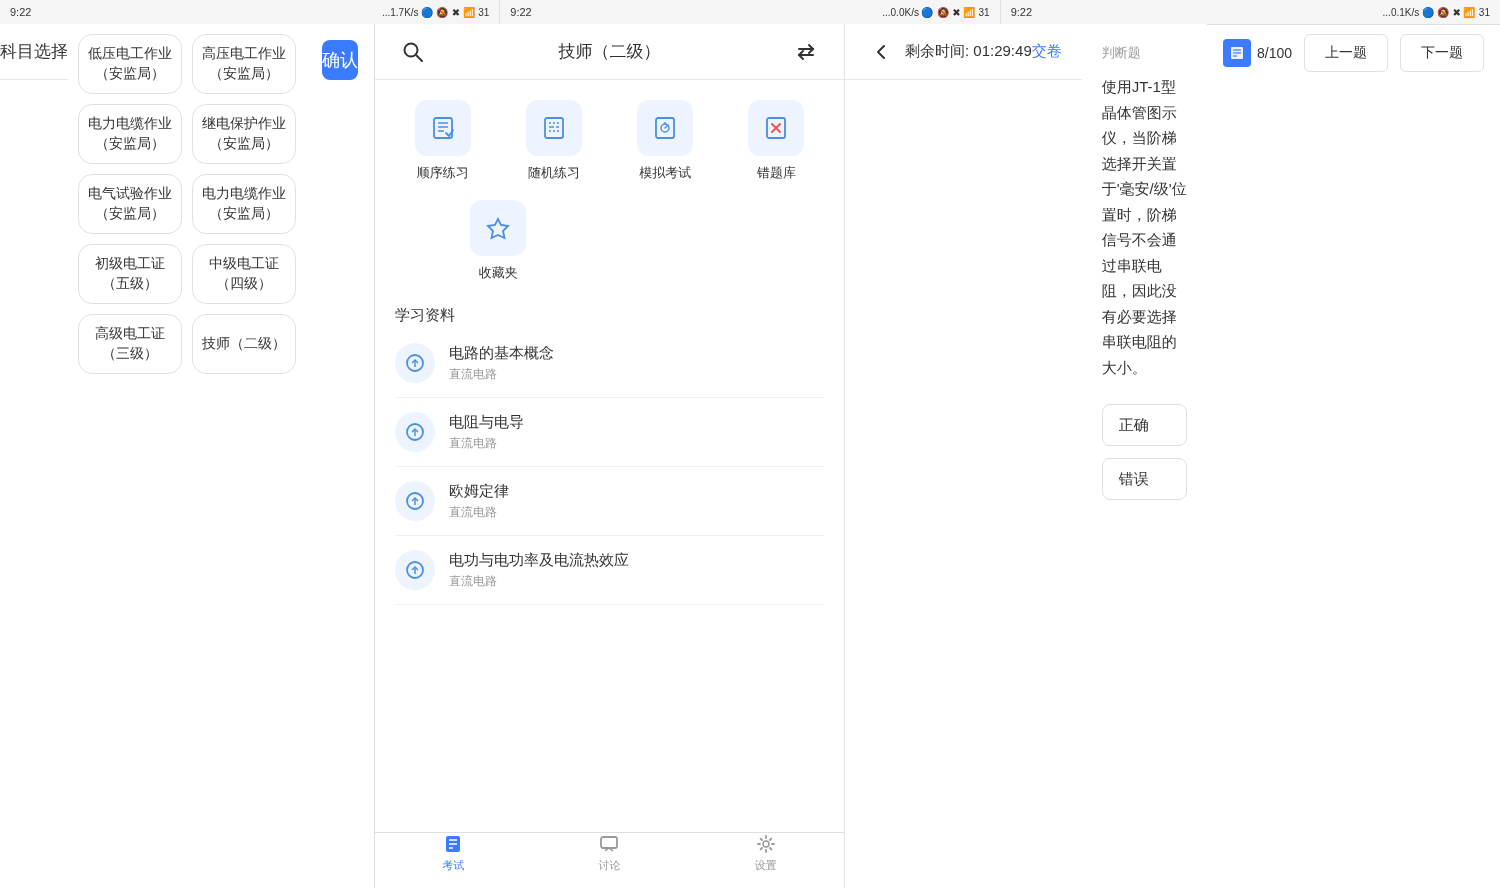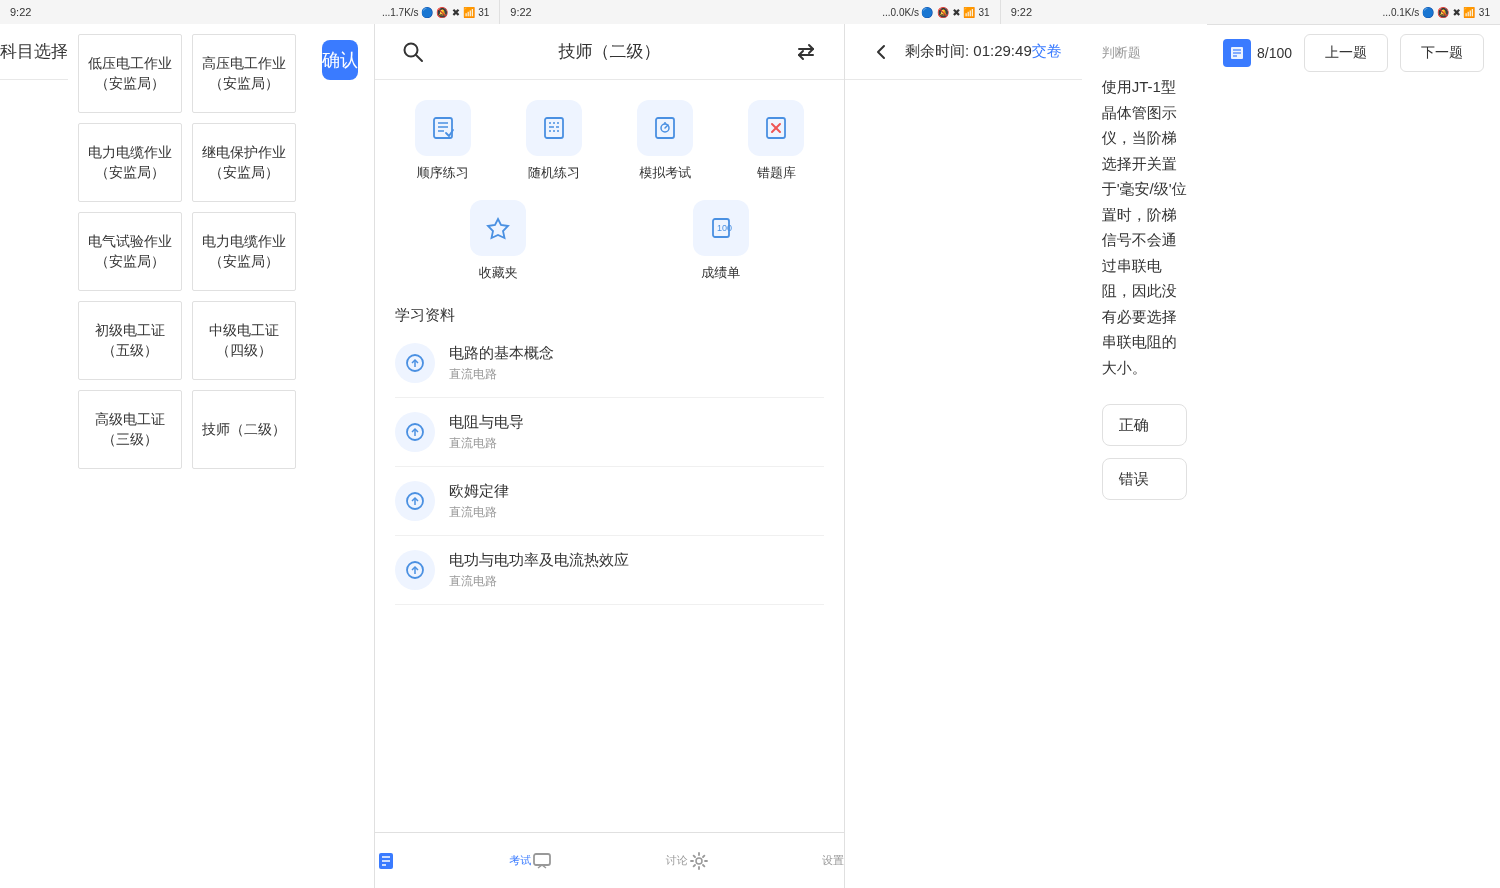--- a/index.html
+++ b/index.html
@@ -11,21 +11,21 @@
     .status-bar:last-child { border-right: none; }
 
     
     .main { display: flex; flex: 1; overflow: hidden; }
 
     
     .panel-subject { width: 375px; background: #fff; display: flex; flex-direction: row; border-right: 1px solid #e0e0e0; }
     .panel-header { height: 56px; display: flex; align-items: center; justify-content: center; border-bottom: 1px solid #e8e8e8; }
     .panel-header-title { font-size: 17px; color: #333; font-weight: 500; }
     .subject-grid { display: grid; grid-template-columns: 1fr 1fr; flex: 1; padding: 10px; gap: 10px; align-content: start; }
-    .subject-item { height: 79px; border: 1px solid #e0e0e0; border-radius: 2px; display: flex; align-items: center; justify-content: center; text-align: center; font-size: 14px; color: #333; cursor: pointer; padding: 8px; line-height: 1.4; }
+    .subject-item { height: 60px; border: 1px solid #e0e0e0; border-radius: 14px; display: flex; align-items: center; justify-content: center; text-align: center; font-size: 14px; color: #333; cursor: pointer; padding: 8px; line-height: 1.4; }
     .confirm-btn-area { padding: 16px; }
     .confirm-btn { width: 100%; height: 40px; background: #3a7bff; border: none; border-radius: 8px; color: #fff; font-size: 18px; cursor: pointer; }
 
     
     .panel-practice { width: 470px; background: #fff; display: flex; flex-direction: column; border-right: 1px solid #e0e0e0; }
     .panel-practice-header { height: 56px; display: flex; align-items: center; justify-content: space-between; padding: 0 20px; border-bottom: 1px solid #e8e8e8; }
     .practice-title { font-size: 17px; color: #333; font-weight: 500; }
     .search-icon-btn { width: 36px; height: 36px; display: flex; align-items: center; justify-content: center; cursor: pointer; }
     .transfer-icon-btn { width: 36px; height: 36px; display: flex; align-items: center; justify-content: center; cursor: pointer; }
 
@@ -38,21 +38,21 @@
 
     .section-title { font-size: 15px; color: #333; padding: 8px 20px 4px; font-weight: 500; }
     .study-list { flex: 1; overflow-y: auto; padding: 0 20px; }
     .study-item { display: flex; align-items: center; gap: 14px; padding: 14px 0; border-bottom: 1px solid #f0f0f0; cursor: pointer; }
     .study-item-icon { width: 40px; height: 40px; background: #eef4ff; border-radius: 50%; display: flex; align-items: center; justify-content: center; flex-shrink: 0; }
     .study-item-text { display: flex; flex-direction: column; gap: 3px; }
     .study-item-name { font-size: 15px; color: #333; }
     .study-item-sub { font-size: 12px; color: #999; }
 
     .bottom-nav { height: 56px; display: flex; border-top: 1px solid #e0e0e0; background: #fff; }
-    .nav-item { flex: 1; display: flex; flex-direction: row; align-items: center; justify-content: space-between; gap: 3px; cursor: pointer; font-size: 11px; color: #999; }
+    .nav-item { flex: 1; display: flex; flex-direction: column; align-items: center; justify-content: flex-start; gap: 3px; cursor: pointer; font-size: 11px; color: #999; }
     .nav-item.active { color: #3a7bff; }
 
     
     .panel-question { flex: 1; background: #fff; display: flex; flex-direction: row; }
     .question-header { height: 56px; display: flex; align-items: center; justify-content: space-between; padding: 0 20px; border-bottom: 1px solid #e8e8e8; }
     .question-header-left { display: flex; align-items: center; gap: 8px; }
     .back-btn { width: 32px; height: 32px; display: flex; align-items: center; justify-content: center; cursor: pointer; }
     .time-label { font-size: 15px; color: #333; }
     .submit-btn { font-size: 15px; color: #3a7bff; cursor: pointer; }
 
@@ -180,29 +180,20 @@
 
     <div class="practice-grid2">
       <div class="practice-item">
         <div class="practice-icon-box">
           <svg width="28" height="28" viewBox="0 0 28 28" fill="none">
             <polygon points="14,5 17,11 24,12 19,17 20.5,24 14,21 7.5,24 9,17 4,12 11,11" stroke="#4a90e2" stroke-width="1.8" fill="none"></polygon>
           </svg>
         </div>
         <span class="practice-label">收藏夹</span>
       </div>
-      <div class="practice-item">
-        <div class="practice-icon-box">
-          <svg width="28" height="28" viewBox="0 0 28 28" fill="none">
-            <rect x="6" y="5" width="16" height="18" rx="2" stroke="#4a90e2" stroke-width="1.8"></rect>
-            <text x="10" y="17" font-size="9" fill="#4a90e2" font-family="sans-serif">100</text>
-          </svg>
-        </div>
-        <span class="practice-label">成绩单</span>
-      </div>
     </div>
 
     <div class="section-title">学习资料</div>
     <div class="study-list">
       <div class="study-item">
         <div class="study-item-icon">
           <svg width="22" height="22" viewBox="0 0 22 22" fill="none">
             <circle cx="11" cy="11" r="8" stroke="#4a90e2" stroke-width="1.8"></circle>
             <path d="M8 11 L11 8 L14 11" stroke="#4a90e2" stroke-width="1.5" fill="none"></path>
             <line x1="11" y1="8" x2="11" y2="15" stroke="#4a90e2" stroke-width="1.5"></line>

